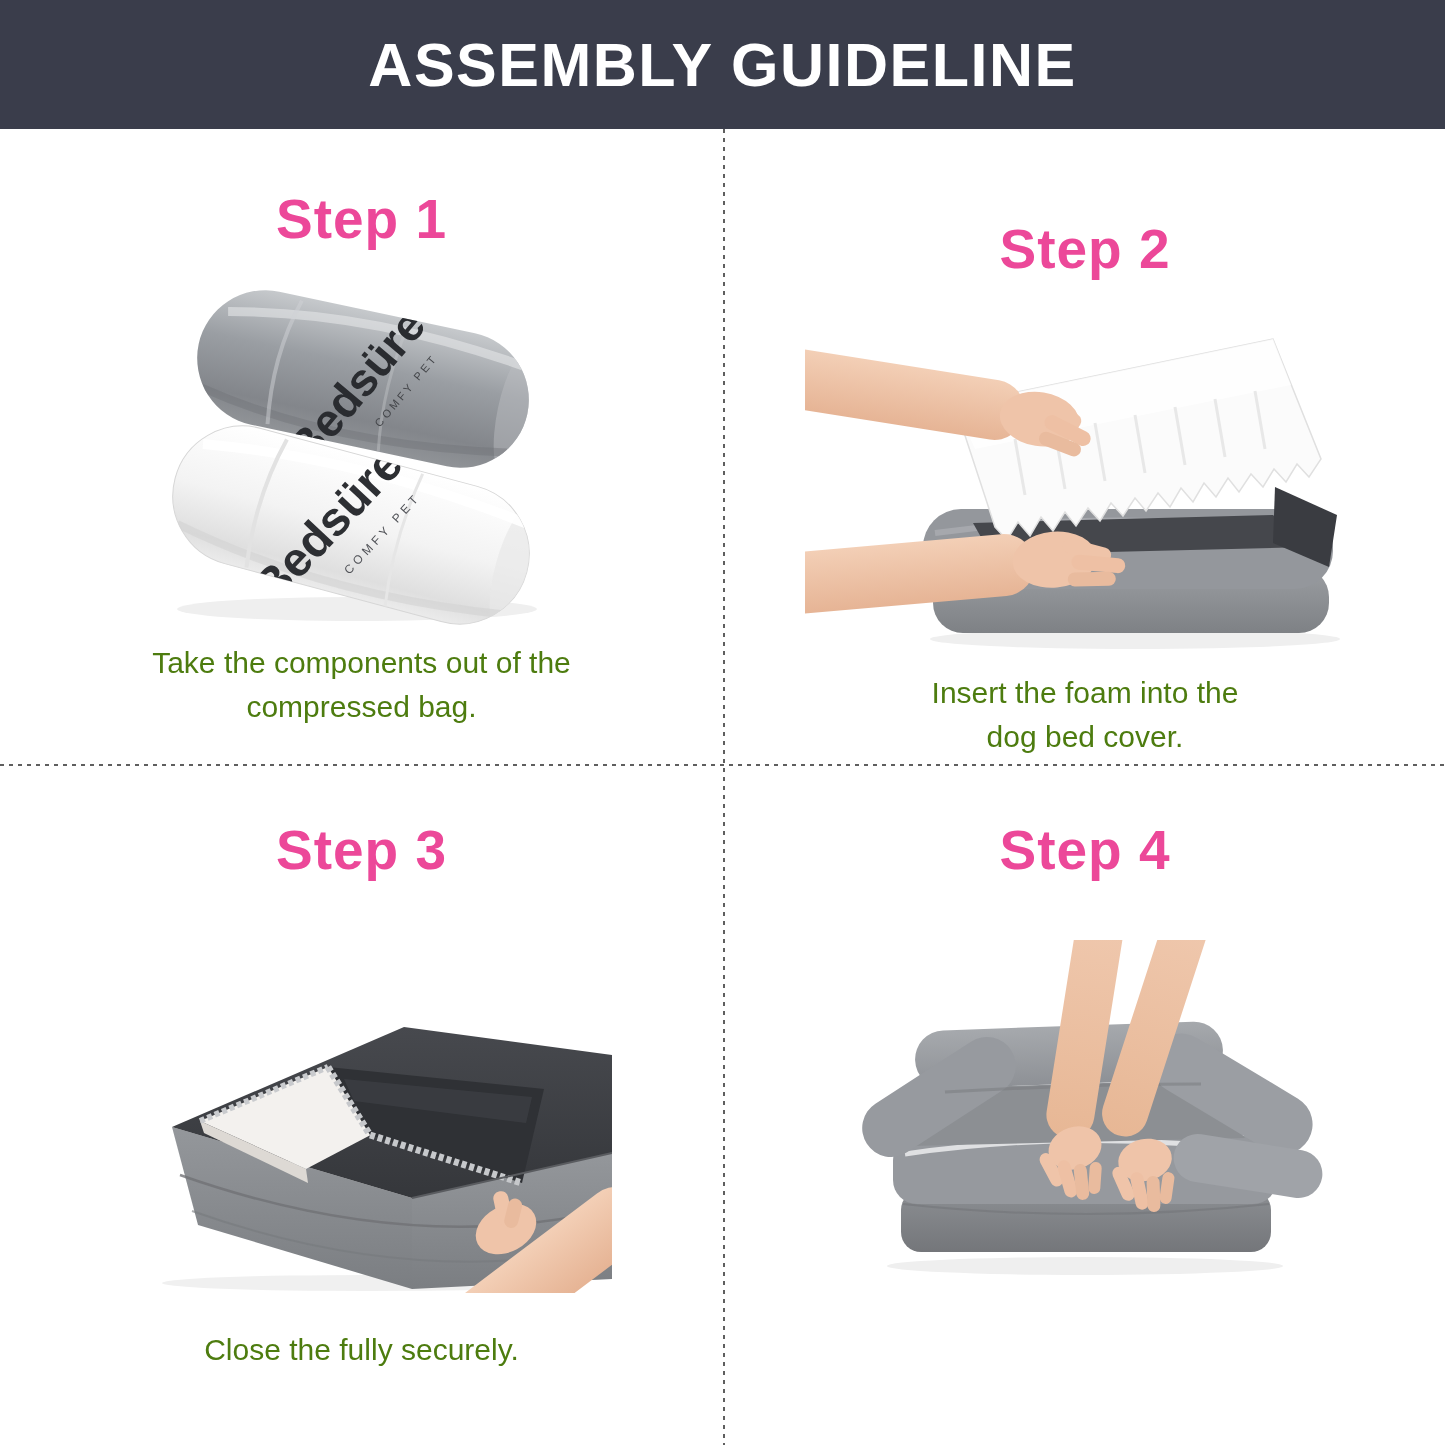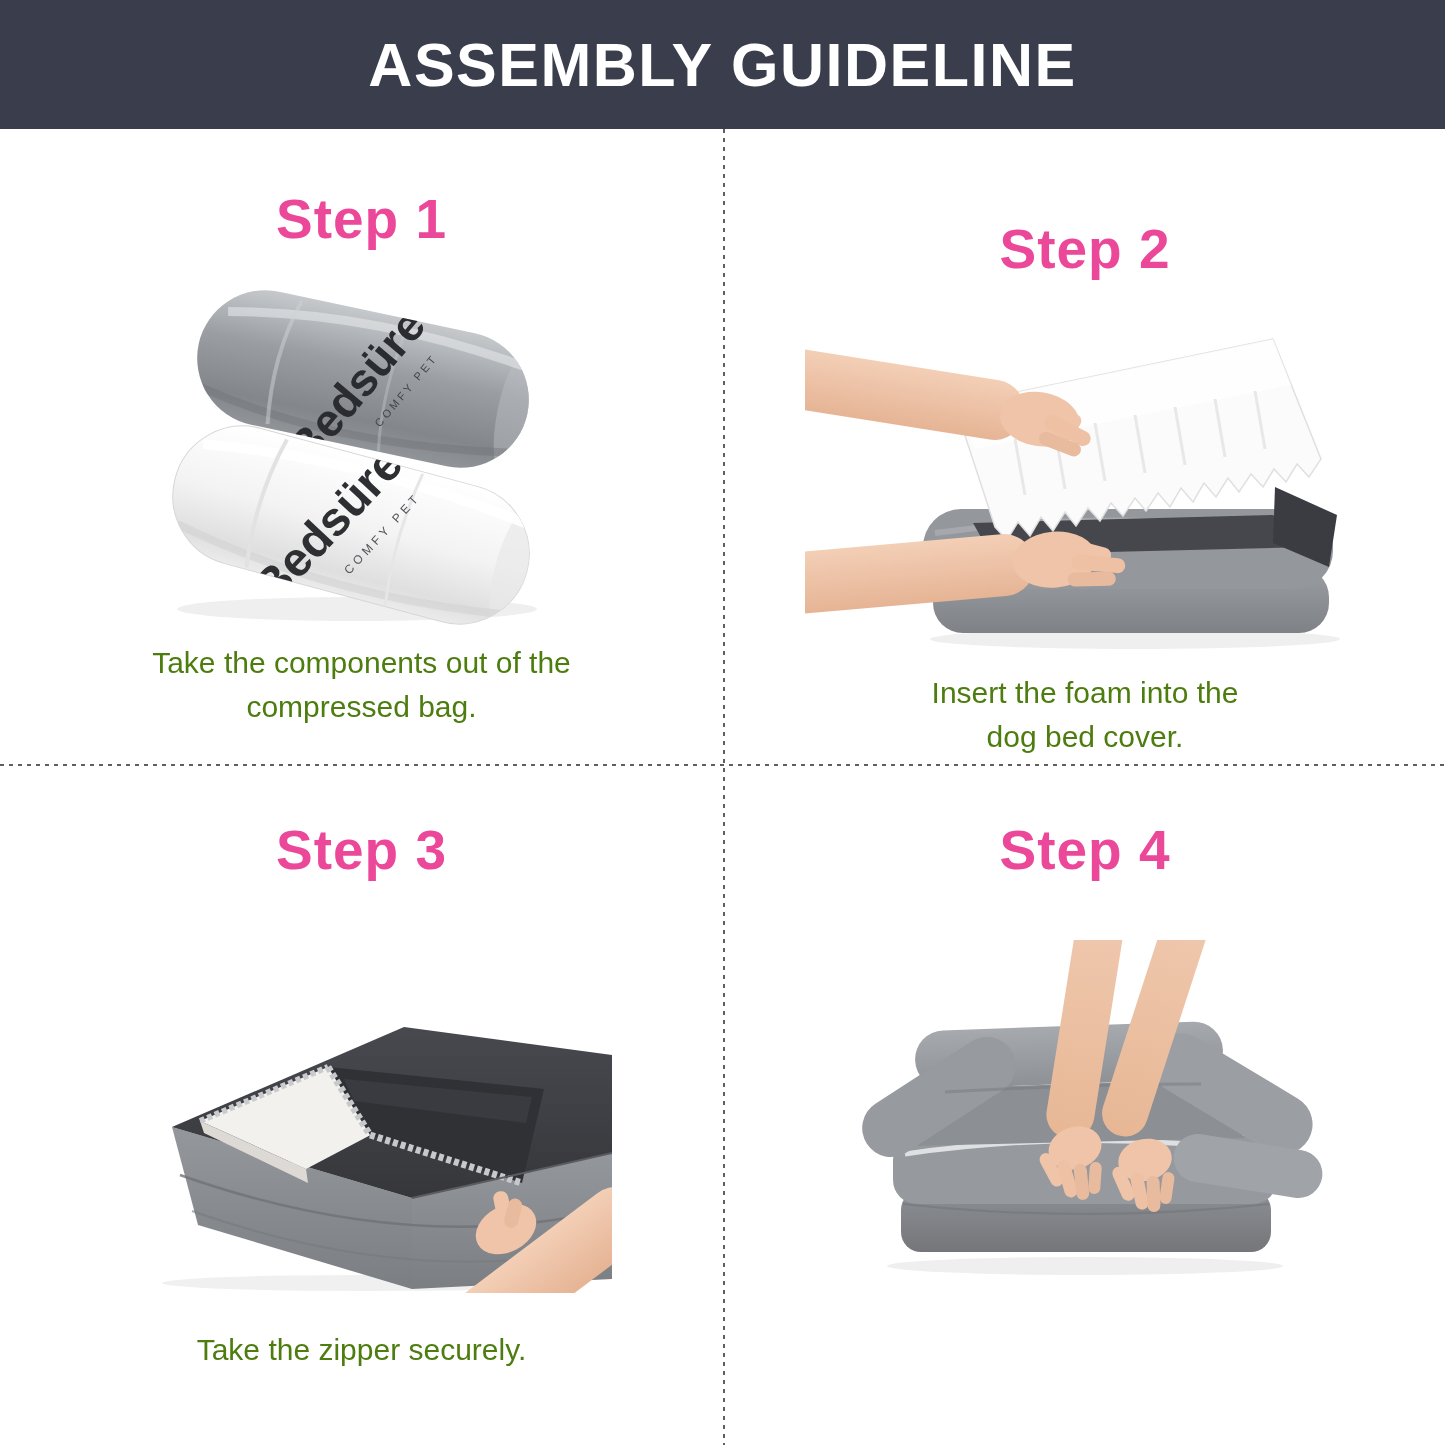--- a/index.html
+++ b/index.html
@@ -181,21 +181,21 @@
         </g>
         <g>
           <rect x="330" y="296" width="230" height="66" rx="33" fill="url(#s3skin)" transform="rotate(-37 420 330)"></rect>
           <ellipse cx="394" cy="274" rx="32" ry="23" fill="#efc4a9" transform="rotate(-28 394 274)"></ellipse>
           <rect x="380" y="238" width="15" height="34" rx="7" fill="#efc4a9" transform="rotate(-12 380 238)"></rect>
           <rect x="398" y="242" width="14" height="30" rx="7" fill="#e9bb9e" transform="rotate(14 398 242)"></rect>
         </g>
       </svg>
     </div>
     <p class="caption">
-      <span class="cap-line">Take the zipper securely.</span>
+      <span class="cap-line">Close the fully securely.</span>
     </p>
   </section>
 
   <section class="quad q4">
     <h2 class="step-title">Step 4</h2>
     <div class="photo">
       <svg width="480" height="338" viewBox="0 0 480 338">
         <defs>
           <linearGradient id="s4base" x1="0" y1="0" x2="0" y2="1">
             <stop offset="0" stop-color="#8c8f93"></stop>

